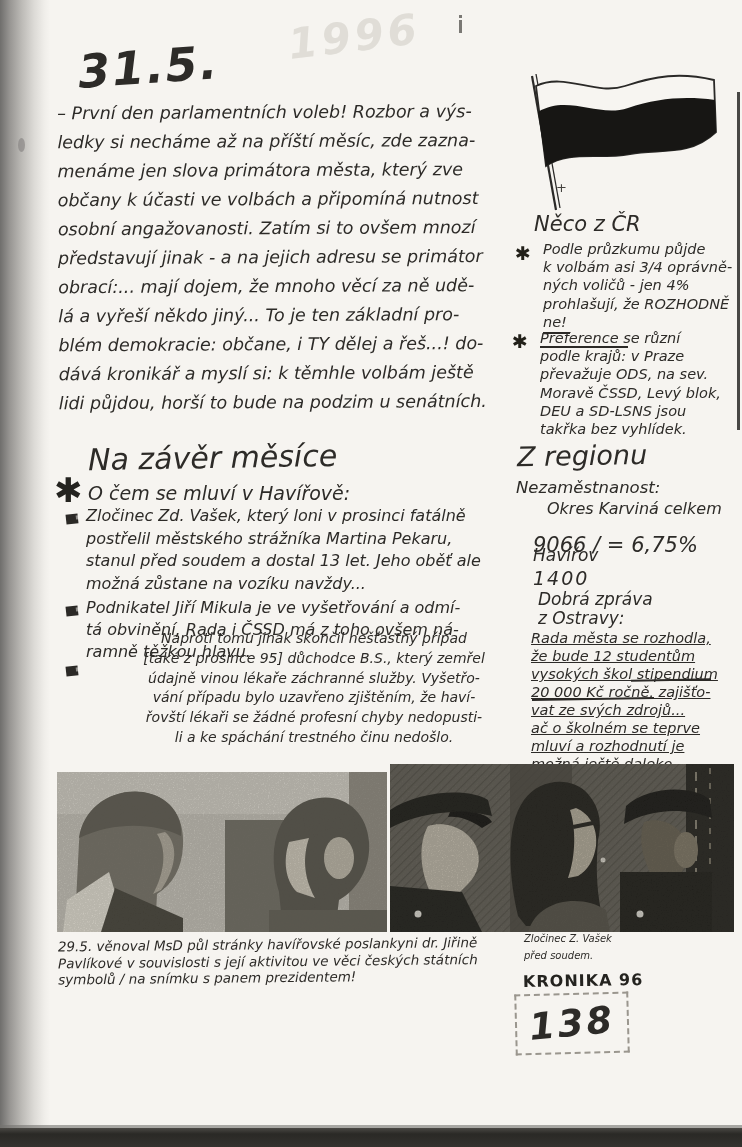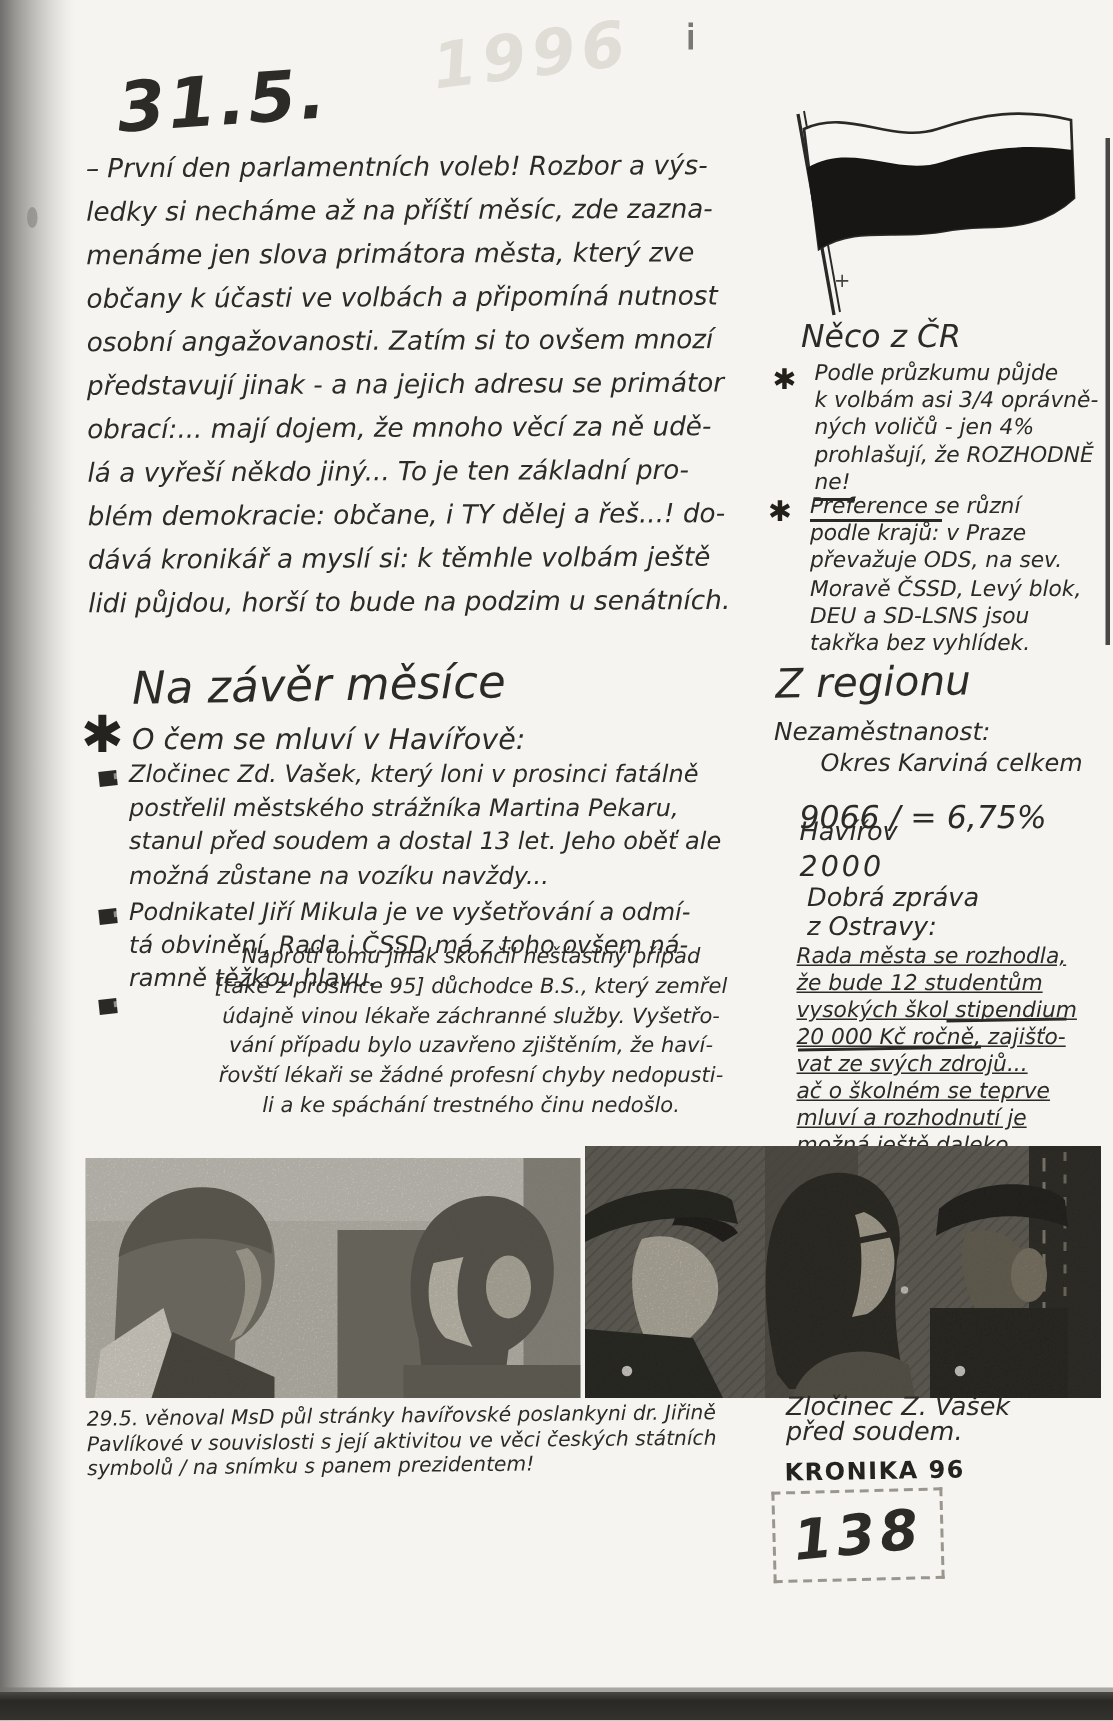--- a/index.html
+++ b/index.html
@@ -56,21 +56,21 @@
   .unemp-area{left:533px;top:499px;font-size:16px;margin-left:14px;}
   .unemp-stat{left:533px;top:517px;font-size:21px;margin-top:16px;}
   .unemp-city{left:533px;top:545px;font-size:17px;}
   .unemp-cityval{left:533px;top:567px;font-size:19px;letter-spacing:2px;}
   .goodnews-title{left:538px;top:590px;font-size:17px;line-height:19px;}
   .goodnews{left:531px;top:629px;width:200px;font-size:14.5px;line-height:18px;text-decoration:underline;}
 
   
   .photoL{left:57px;top:772px;} .photoR{left:390px;top:764px;}
   .capL{left:58px;top:936px;width:465px;font-size:13.5px;line-height:16.5px;transform:rotate(-.6deg);}
-  .capR{left:524px;top:930px;font-size:17px;line-height:17px;}
+  .capR{left:524px;top:930px;font-size:10px;line-height:17px;}
   .kronika{left:523px;top:971px;font-size:16px;font-weight:bold;letter-spacing:1px;font-style:normal;
            font-family:"DejaVu Sans",sans-serif;color:#24231f;transform:rotate(-1deg);}
   .numbox{position:absolute;left:515px;top:993px;width:110px;height:57px;
     border:2px dashed #9a968e;transform:rotate(-1.5deg);display:flex;align-items:center;justify-content:center;}
   .numbox span{font-size:37px;font-weight:bold;transform:rotate(-4deg);letter-spacing:3px;}
 </style>
 </head>
 <body>
 
 <div class="page">
@@ -137,21 +137,21 @@
 údajně vinou lékaře záchranné služby. Vyšetřo-
 vání případu bylo uzavřeno zjištěním, že haví-
 řovští lékaři se žádné profesní chyby nedopusti-
 li a ke spáchání trestného činu nedošlo.</div>
 
   <div class="region hand abs">Z regionu</div>
   <div class="unemp-title hand abs">Nezaměstnanost:</div>
   <div class="unemp-area hand abs">Okres Karviná celkem</div>
   <div class="unemp-stat hand abs">9066 / = 6,75%</div>
   <div class="unemp-city hand abs">Havířov</div>
-  <div class="unemp-cityval hand abs">2000</div>
+  <div class="unemp-cityval hand abs">1400</div>
   <div class="goodnews-title hand pre abs">Dobrá zpráva
 z Ostravy:</div>
   <div class="goodnews hand pre abs">Rada města se rozhodla,
 že bude 12 studentům
 vysokých škol stipendium
 20 000 Kč ročně, zajišťo-
 vat ze svých zdrojů...
 ač o školném se teprve
 mluví a rozhodnutí je
 možná ještě daleko.</div>

